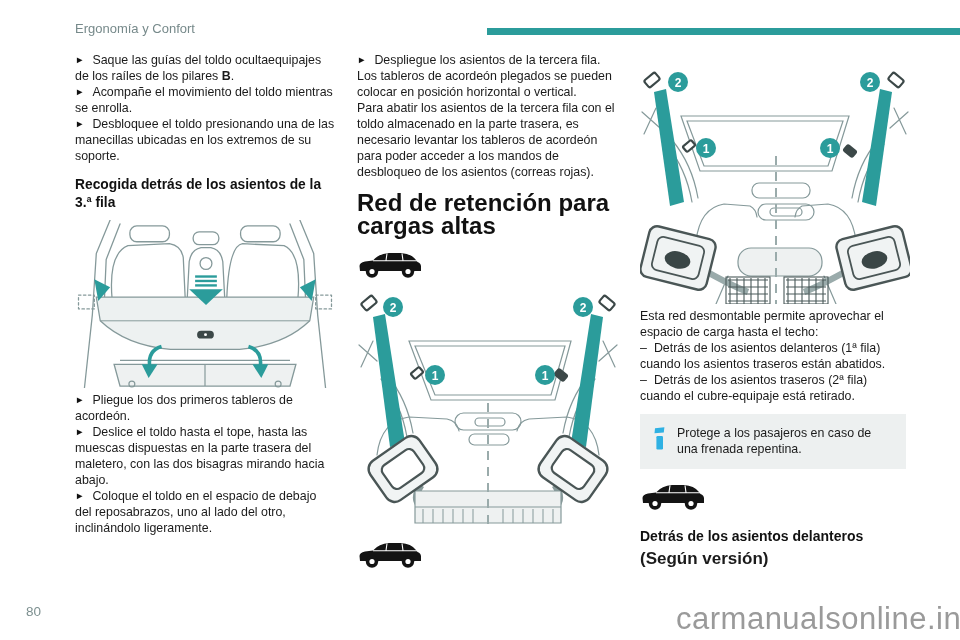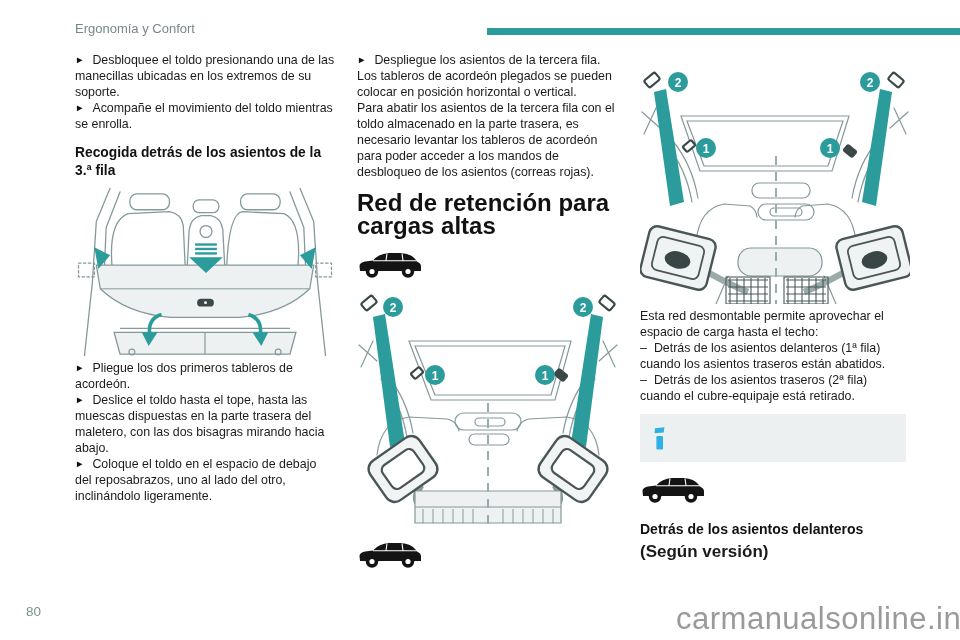--- a/index.html
+++ b/index.html
@@ -30,22 +30,23 @@
 </style>
 </head>
 <body>
 
 <div class="page">
 
   <div class="top-bar"></div>
   <div class="running-head">Ergonomía y Confort</div>
 
   <div class="col" id="col-left">
+    <div class="para"><span class="marker">►</span><span><span>Saque las guías del toldo ocultaequipajes de los raíles de los pilares </span><b>B</b><span>.</span></span></div>
+    <div class="para"><span class="marker">►</span><span>Acompañe el movimiento del toldo mientras se enrolla.</span></div>
     <div class="para"><span class="marker">►</span><span>Desbloquee el toldo presionando una de las manecillas ubicadas en los extremos de su soporte.</span></div>
-    <div class="para"><span class="marker">►</span><span>Acompañe el movimiento del toldo mientras se enrolla.</span></div>
 
     <div class="h2">Recogida detrás de los asientos de la 3.ª fila</div>
 
     <svg class="illu" viewBox="0 0 260 170" width="260" height="168">
       <g stroke="#85999a" stroke-width="1.3" fill="none" stroke-linecap="round" stroke-linejoin="round">
         <path d="M34,0 L20,34 L16,96 L8,170"></path>
         <path d="M44,4 L30,40 L28,86"></path>
         <path d="M226,0 L240,34 L244,96 L252,170"></path>
         <path d="M216,4 L230,40 L232,86"></path>
         <path d="M36,80 Q32,34 52,26 L94,24 Q106,26 108,38 L110,80"></path>
@@ -252,20 +253,21 @@
 
     <div class="para">Esta red desmontable permite aprovechar el espacio de carga hasta el techo:</div>
     <div class="para"><span class="dashm">–</span><span>Detrás de los asientos delanteros (1ª fila) cuando los asientos traseros están abatidos.</span></div>
     <div class="para"><span class="dashm">–</span><span>Detrás de los asientos traseros (2ª fila) cuando el cubre-equipaje está retirado.</span></div>
 
     <div class="infobox">
       <svg viewBox="0 0 13 23" width="13" height="23" style="flex-shrink:0;margin-top:2px;">
         <path d="M2,1.2 L11.4,0.2 L10.8,5.4 L1.5,6.2 Z" fill="#2fb1e3"></path>
         <rect x="3.4" y="9" width="6.6" height="13.5" rx="1.2" fill="#2fb1e3"></rect>
       </svg>
+      <div class="txt">Protege a los pasajeros en caso de una frenada repentina.</div>
     </div>
 
     <svg class="caricon" viewBox="0 0 66 29" width="66" height="29">
       <path d="M3,21 L2.5,16 Q2.5,12.5 8,11.5 L16,10.5 Q22,3.5 32,3 L44,3 Q54,3.5 59,10 L60.5,12 Q64,13 64,16.5 L64,21 Z" fill="#141414"></path>
       <path d="M30,3.5 L29,10.5 M45,3.5 L46,10.5 M16,10.8 L60,10.8" stroke="#ffffff" stroke-width="1.1" fill="none"></path>
       <circle cx="15" cy="21.5" r="6.2" fill="#141414"></circle>
         <circle cx="15" cy="21.5" r="2.6" fill="#ffffff"></circle>
       <circle cx="51" cy="21.5" r="6.2" fill="#141414"></circle>
         <circle cx="51" cy="21.5" r="2.6" fill="#ffffff"></circle>
     </svg>

